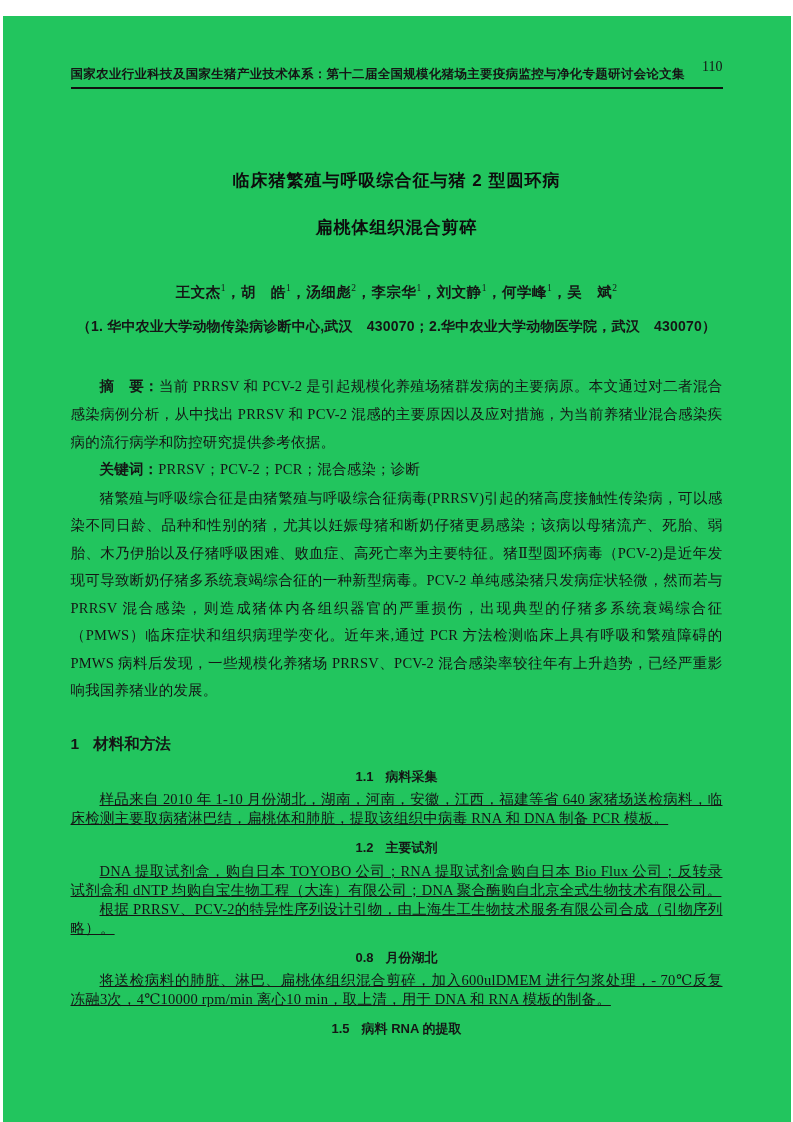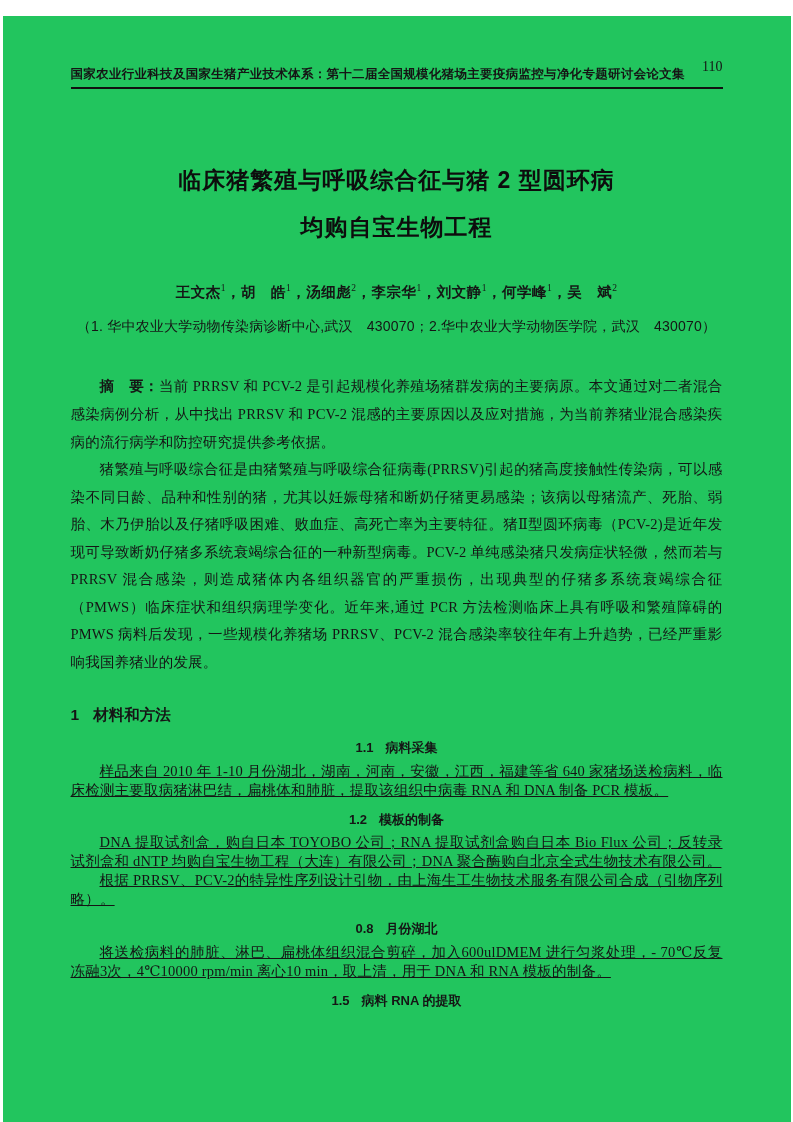--- a/index.html
+++ b/index.html
@@ -43,21 +43,21 @@
     border-top: 2px solid #111;
     margin: 4px 0 0 0;
     width: 100%;
   }
   
   .title {
     margin: 68px 0 0 0;
     text-align: center;
     font-family: "Liberation Sans", "DejaVu Sans", sans-serif;
     font-weight: bold;
-    font-size: 23px;
+    font-size: 17px;
     line-height: 47px;
     letter-spacing: 1px;
     color: #0d0d0d;
   }
   
   .authors {
     margin-top: 26px;
     text-align: center;
     font-family: "Liberation Sans", "DejaVu Sans", sans-serif;
     font-weight: bold;
@@ -70,20 +70,21 @@
     font-size: 9.5px;
     font-family: "Liberation Serif", "DejaVu Serif", serif;
   }
   .affiliation {
     margin-top: 8px;
     text-align: center;
     font-family: "Liberation Sans", "DejaVu Sans", sans-serif;
     font-size: 14px;
     line-height: 30px;
     letter-spacing: 0.2px;
+    font-weight: bold;
   }
   
   .abstract-block {
     margin-top: 32px;
   }
   p.flow {
     margin: 0;
     text-indent: 2em;
     text-align: justify;
     line-height: 27.5px;
@@ -132,40 +133,43 @@
   <div>
     <div class="header-row">
       <span class="header-title">国家农业行业科技及国家生猪产业技术体系：第十二届全国规模化猪场主要疫病监控与净化专题研讨会论文集</span>
       <span class="page-number">110</span>
     </div>
     <hr class="header-rule">
   </div>
 
   <div class="title">
     <div>临床猪繁殖与呼吸综合征与猪 2 型圆环病</div>
-    <div>均购自宝生物工程</div>
+    <div>扁桃体组织混合剪碎</div>
   </div>
 
   <div class="authors" id="authors"><span>王文杰<sup>1</sup></span>，<span>胡　皓<sup>1</sup></span>，<span>汤细彪<sup>2</sup></span>，<span>李宗华<sup>1</sup></span>，<span>刘文静<sup>1</sup></span>，<span>何学峰<sup>1</sup></span>，<span>吴　斌<sup>2</sup></span></div>
 
   <div class="affiliation">（1. 华中农业大学动物传染病诊断中心,武汉　430070；2.华中农业大学动物医学院，武汉　430070）</div>
 
   <div class="abstract-block">
     <p class="flow">
       <span class="inline-label">摘　要：</span><span>当前 PRRSV 和 PCV-2 是引起规模化养殖场猪群发病的主要病原。本文通过对二者混合感染病例分析，从中找出 PRRSV 和 PCV-2 混感的主要原因以及应对措施，为当前养猪业混合感染疾病的流行病学和防控研究提供参考依据。</span>
     </p>
+    <p class="flow">
+      <span class="inline-label">关键词：</span><span>PRRSV；PCV-2；PCR；混合感染；诊断</span>
+    </p>
   </div>
 
   <p class="flow intro">猪繁殖与呼吸综合征是由猪繁殖与呼吸综合征病毒(PRRSV)引起的猪高度接触性传染病，可以感染不同日龄、品种和性别的猪，尤其以妊娠母猪和断奶仔猪更易感染；该病以母猪流产、死胎、弱胎、木乃伊胎以及仔猪呼吸困难、败血症、高死亡率为主要特征。猪Ⅱ型圆环病毒（PCV-2)是近年发现可导致断奶仔猪多系统衰竭综合征的一种新型病毒。PCV-2 单纯感染猪只发病症状轻微，然而若与 PRRSV 混合感染，则造成猪体内各组织器官的严重损伤，出现典型的仔猪多系统衰竭综合征（PMWS）临床症状和组织病理学变化。近年来,通过 PCR 方法检测临床上具有呼吸和繁殖障碍的 PMWS 病料后发现，一些规模化养猪场 PRRSV、PCV-2 混合感染率较往年有上升趋势，已经严重影响我国养猪业的发展。</p>
 
   <div id="sections">
       <div class="sec-h1"><span class="sec-num">1</span><span>材料和方法</span></div>
       <div class="sec-h2"><span class="sec-num">1.1</span><span>病料采集</span></div>
       <p class="sec-body">样品来自 2010 年 1-10 月份湖北，湖南，河南，安徽，江西，福建等省 640 家猪场送检病料，临床检测主要取病猪淋巴结，扁桃体和肺脏，提取该组织中病毒 RNA 和 DNA 制备 PCR 模板。</p>
-      <div class="sec-h2"><span class="sec-num">1.2</span><span>模板的制备</span></div>
+      <div class="sec-h2"><span class="sec-num">1.2</span><span>主要试剂</span></div>
       <p class="sec-body">DNA 提取试剂盒，购自日本 TOYOBO 公司；RNA 提取试剂盒购自日本 Bio Flux 公司；反转录试剂盒和 dNTP 均购自宝生物工程（大连）有限公司；DNA 聚合酶购自北京全式生物技术有限公司。</p>
       <p class="sec-body">根据 PRRSV、PCV-2的特异性序列设计引物，由上海生工生物技术服务有限公司合成（引物序列略）。</p>
       <div class="sec-h2"><span class="sec-num">0.8</span><span>月份湖北</span></div>
       <p class="sec-body">将送检病料的肺脏、淋巴、扁桃体组织混合剪碎，加入600ulDMEM 进行匀浆处理，- 70℃反复冻融3次，4℃10000 rpm/min 离心10 min，取上清，用于 DNA 和 RNA 模板的制备。</p>
       <div class="sec-h2"><span class="sec-num">1.5</span><span>病料 RNA 的提取</span></div>
     </div>
 
 </div>
 
 </body></html>

